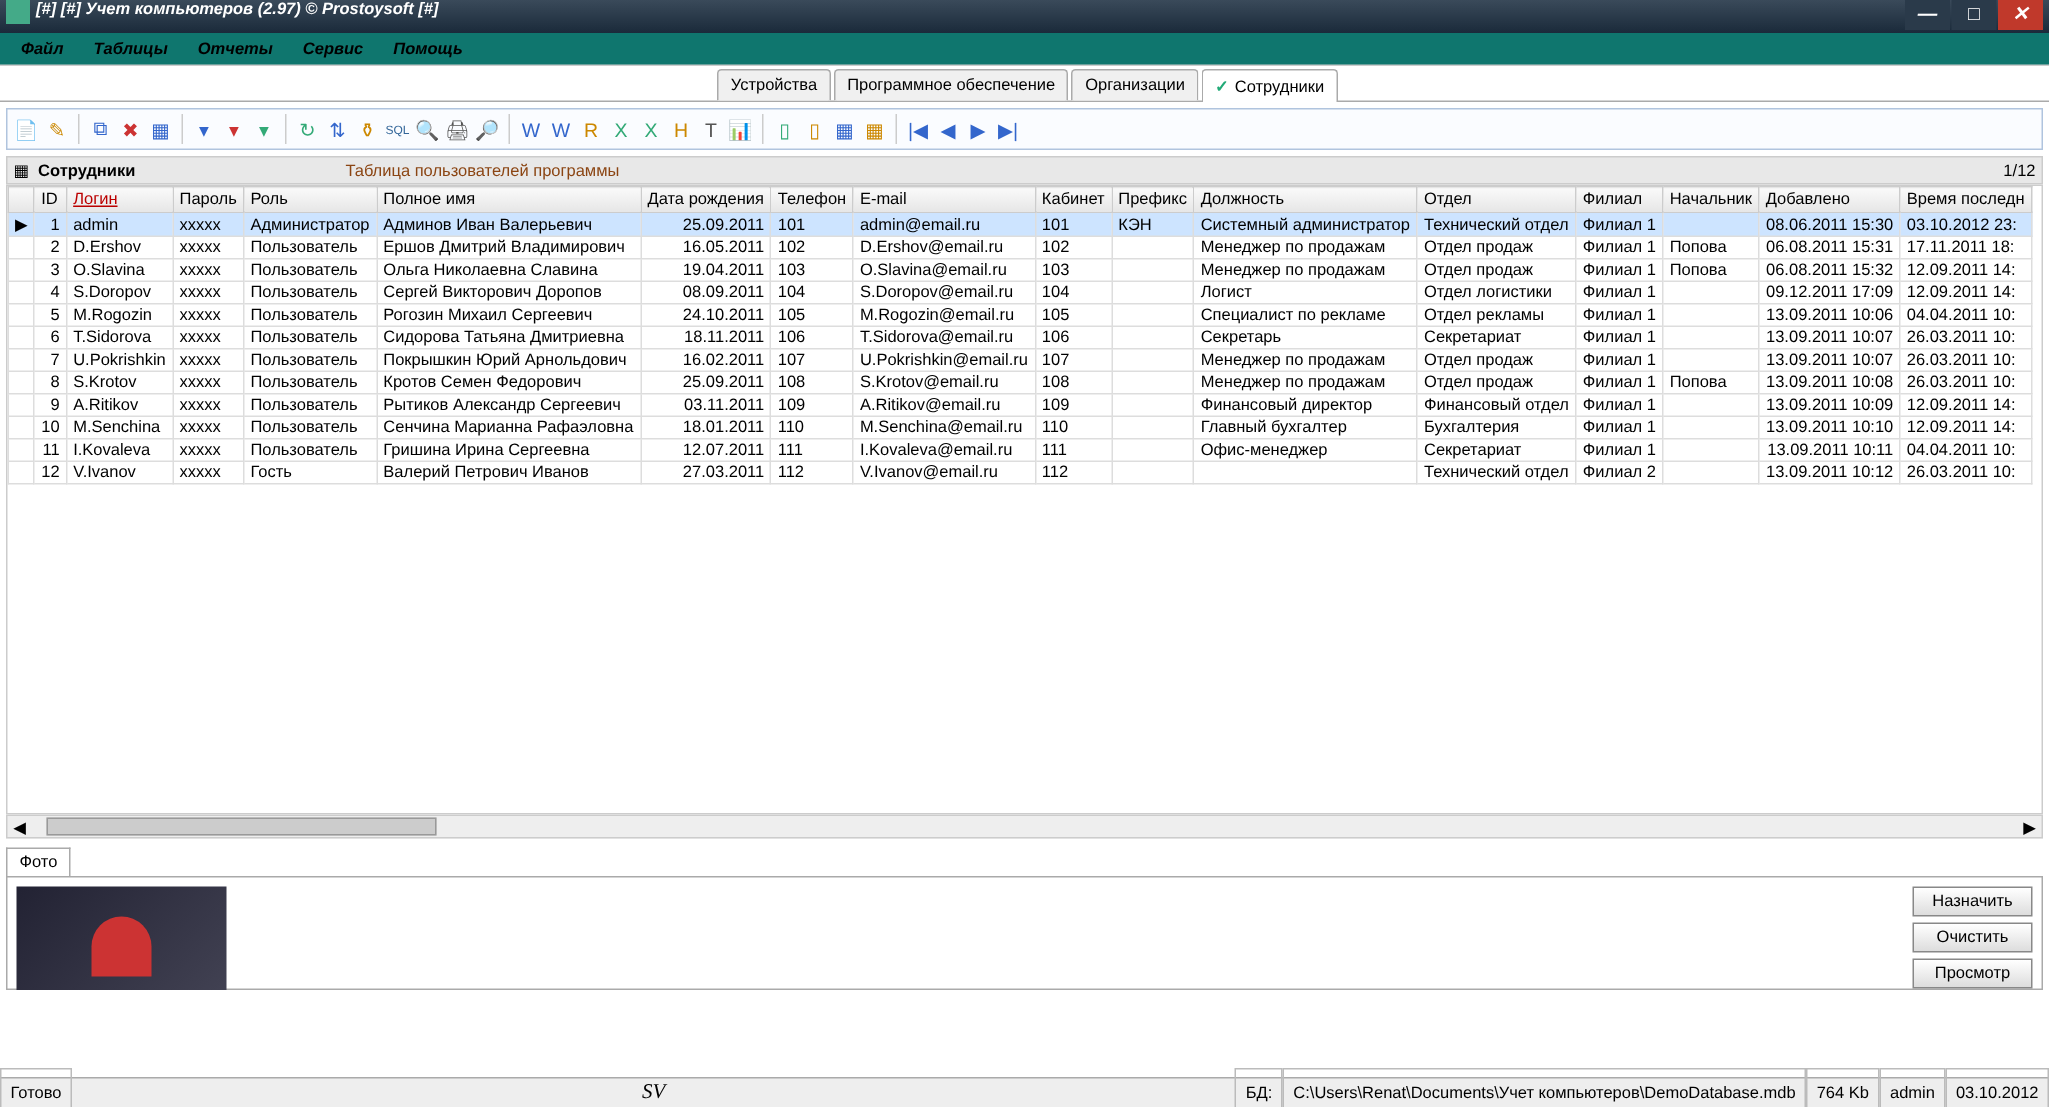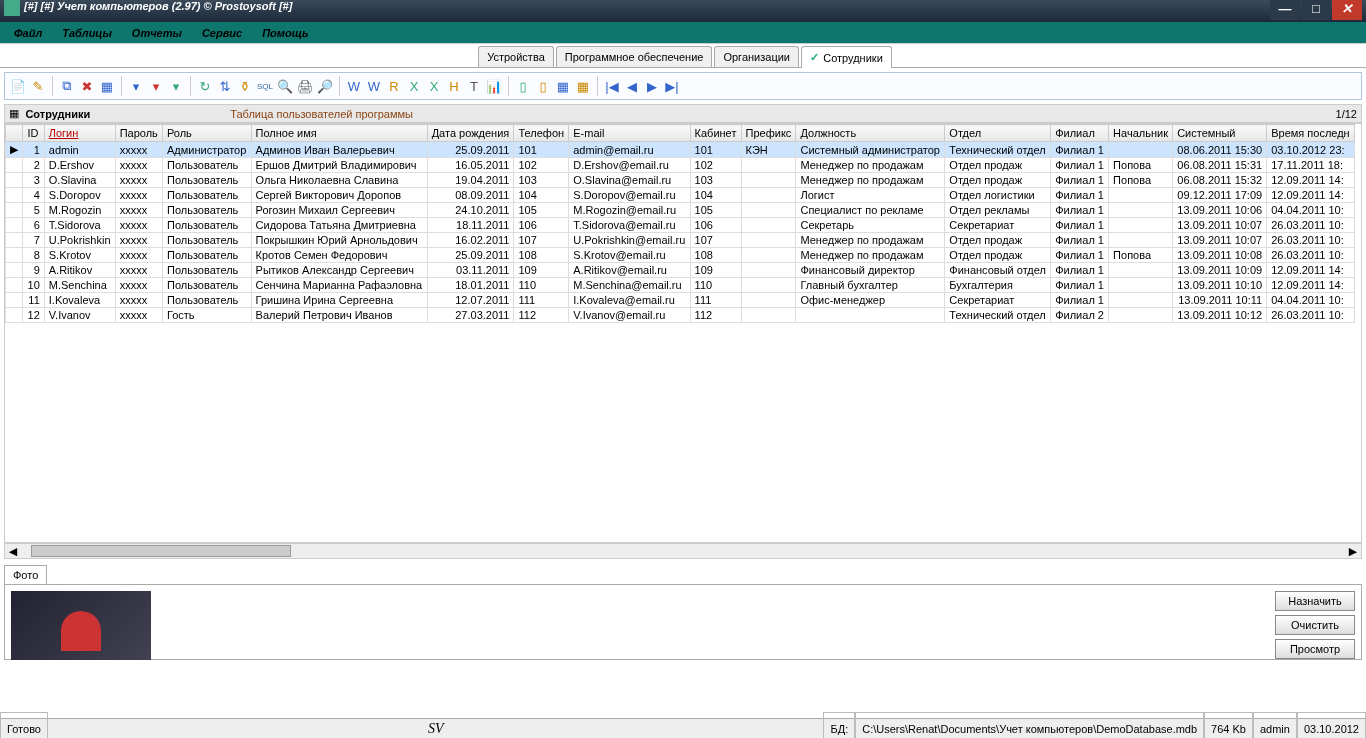--- a/index.html
+++ b/index.html
@@ -161,21 +161,21 @@
           <th>Полное имя</th>
           <th>Дата рождения</th>
           <th>Телефон</th>
           <th>E-mail</th>
           <th>Кабинет</th>
           <th>Префикс</th>
           <th>Должность</th>
           <th>Отдел</th>
           <th>Филиал</th>
           <th>Начальник</th>
-          <th>Системный</th>
+          <th>Добавлено</th>
           <th>Время последн</th>
         </tr>
       </thead>
       <tbody>
         <tr class="sel">
           <td class="rowmarker">▶</td>
           <td class="rt">1</td>
           <td>admin</td>
           <td>xxxxx</td>
           <td>Администратор</td>

